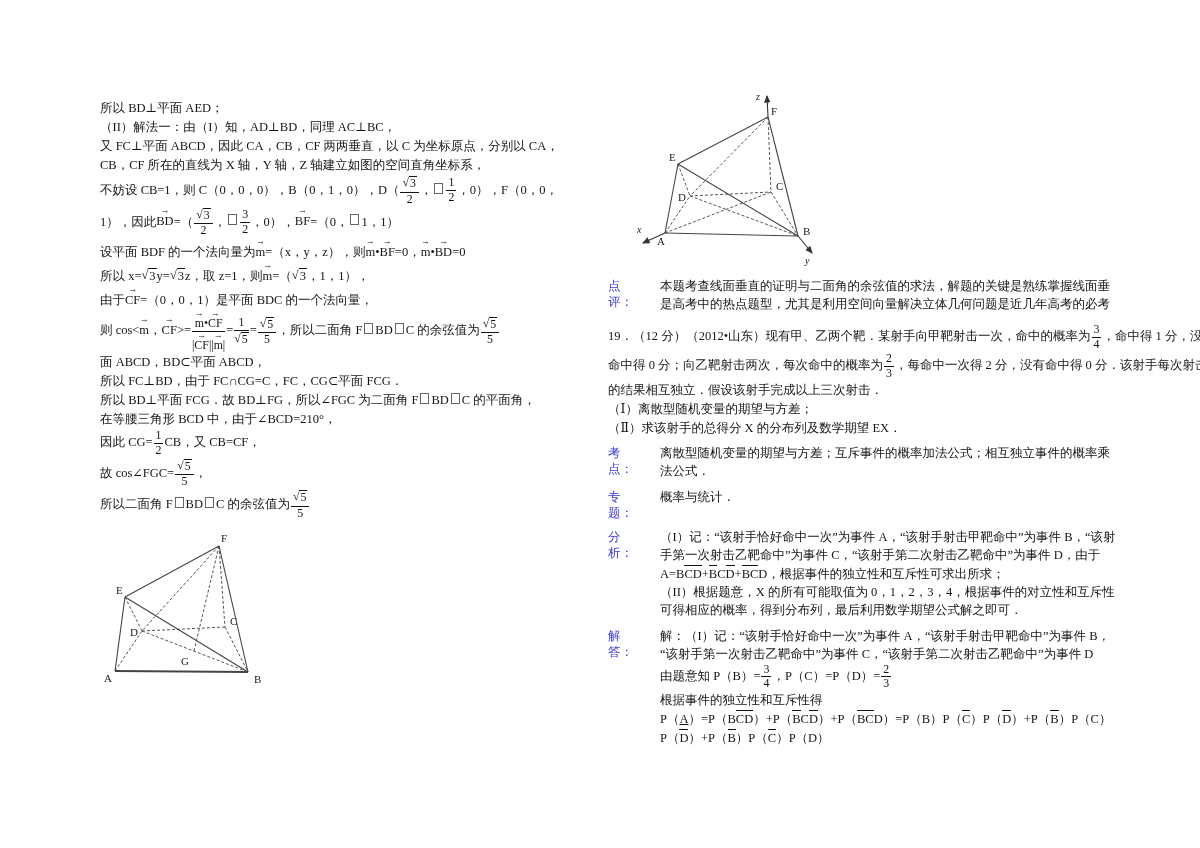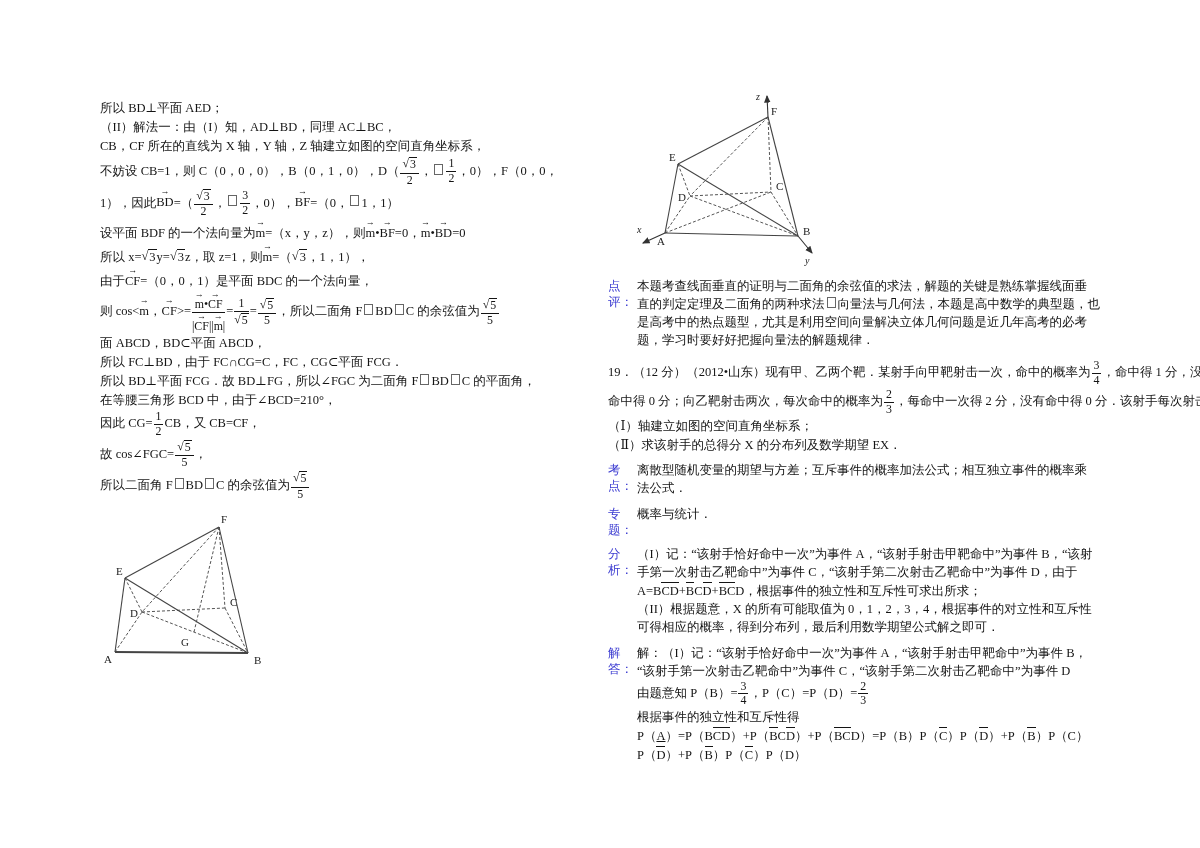--- a/index.html
+++ b/index.html
@@ -24,35 +24,36 @@
              font-size:9px;line-height:1;}
   .ovl{display:inline-block;border-top:1px solid #141414;padding-top:1px;line-height:1.15;}
   .unl{text-decoration:underline;}
   .boxchar{display:inline-block;width:7px;height:9px;border:1px solid #666;
            margin:0 2px;vertical-align:baseline;}
   .supc{font-size:0.7em;vertical-align:super;line-height:0;}
   
   .sect{display:flex;margin-top:8px;}
   .sect-label{width:29px;flex:0 0 29px;color:#3b3bd1;line-height:16px;}
   .sect-body{flex:1;}
-  .sect-body p.line{line-height:16px;}
+  .sect-body p.line{line-height:16px;margin-left:23px;}
   figure{margin:0;}
   .fig-left{margin:10px 0 0 2px;}
   .fig-right{margin:0 0 6px 20px;}
   svg text{font-family:"Liberation Serif","DejaVu Serif",serif;font-size:11px;fill:#222;}
   svg text.axis{font-style:italic;font-size:10px;}
 </style>
 </head>
 <body>
 
 <div class="page">
 
   <div class="col-left">
     <p class="line">所以 BD⊥平面 AED；</p>
     <p class="line">（II）解法一：由（I）知，AD⊥BD，同理 AC⊥BC，</p>
+    <p class="line">又 FC⊥平面 ABCD，因此 CA，CB，CF 两两垂直，以 C 为坐标原点，分别以 CA，</p>
     <p class="line">CB，CF 所在的直线为 X 轴，Y 轴，Z 轴建立如图的空间直角坐标系，</p>
     <p class="line mt6">不妨设 CB=1，则 C（0，0，0），B（0，1，0），D（<span class="frac">
           <span class="num"><span class="sqrt"><span class="rad">√</span><span class="sqa">3</span></span></span>
           <span class="den">2</span>
         </span>，<span class="boxchar"></span><span class="frac">
           <span class="num">1</span>
           <span class="den">2</span>
         </span>，0），F（0，0，</p>
     <p class="line">1），因此<span class="vec"><span class="varr">→</span>BD</span>=（<span class="frac">
           <span class="num"><span class="sqrt"><span class="rad">√</span><span class="sqa">3</span></span></span>
@@ -172,36 +173,35 @@
       </svg>
     </figure>
 
     <div class="sect">
       <div class="sect-label">
         <div>点</div>
         <div>评：</div>
       </div>
       <div class="sect-body">
         <p class="line">本题考查线面垂直的证明与二面角的余弦值的求法，解题的关键是熟练掌握线面垂</p>
-        <p class="line">直的判定定理及二面角的两种求法<span class="boxchar"></span>向量法与几何法，本题是高中数学的典型题，也</p>
         <p class="line">是高考中的热点题型，尤其是利用空间向量解决立体几何问题是近几年高考的必考</p>
-        <p class="line">题，学习时要好好把握向量法的解题规律．</p>
       </div>
     </div>
 
     <div class="mt10">
       <p class="line">19．（12 分）（2012•山东）现有甲、乙两个靶．某射手向甲靶射击一次，命中的概率为<span class="frac">
             <span class="num">3</span>
             <span class="den">4</span>
           </span>，命中得 1 分，没有</p>
       <p class="line">命中得 0 分；向乙靶射击两次，每次命中的概率为<span class="frac">
             <span class="num">2</span>
             <span class="den">3</span>
           </span>，每命中一次得 2 分，没有命中得 0 分．该射手每次射击</p>
-      <p class="line">（Ⅰ）轴建立如图的空间直角坐标系；</p>
+      <p class="line">的结果相互独立．假设该射手完成以上三次射击．</p>
+      <p class="line">（Ⅰ）离散型随机变量的期望与方差；</p>
       <p class="line">（Ⅱ）求该射手的总得分 X 的分布列及数学期望 EX．</p>
     </div>
 
     <div class="sect mt10">
       <div class="sect-label">
         <div>考</div>
         <div>点：</div>
       </div>
       <div class="sect-body">
         <p class="line">离散型随机变量的期望与方差；互斥事件的概率加法公式；相互独立事件的概率乘</p>

